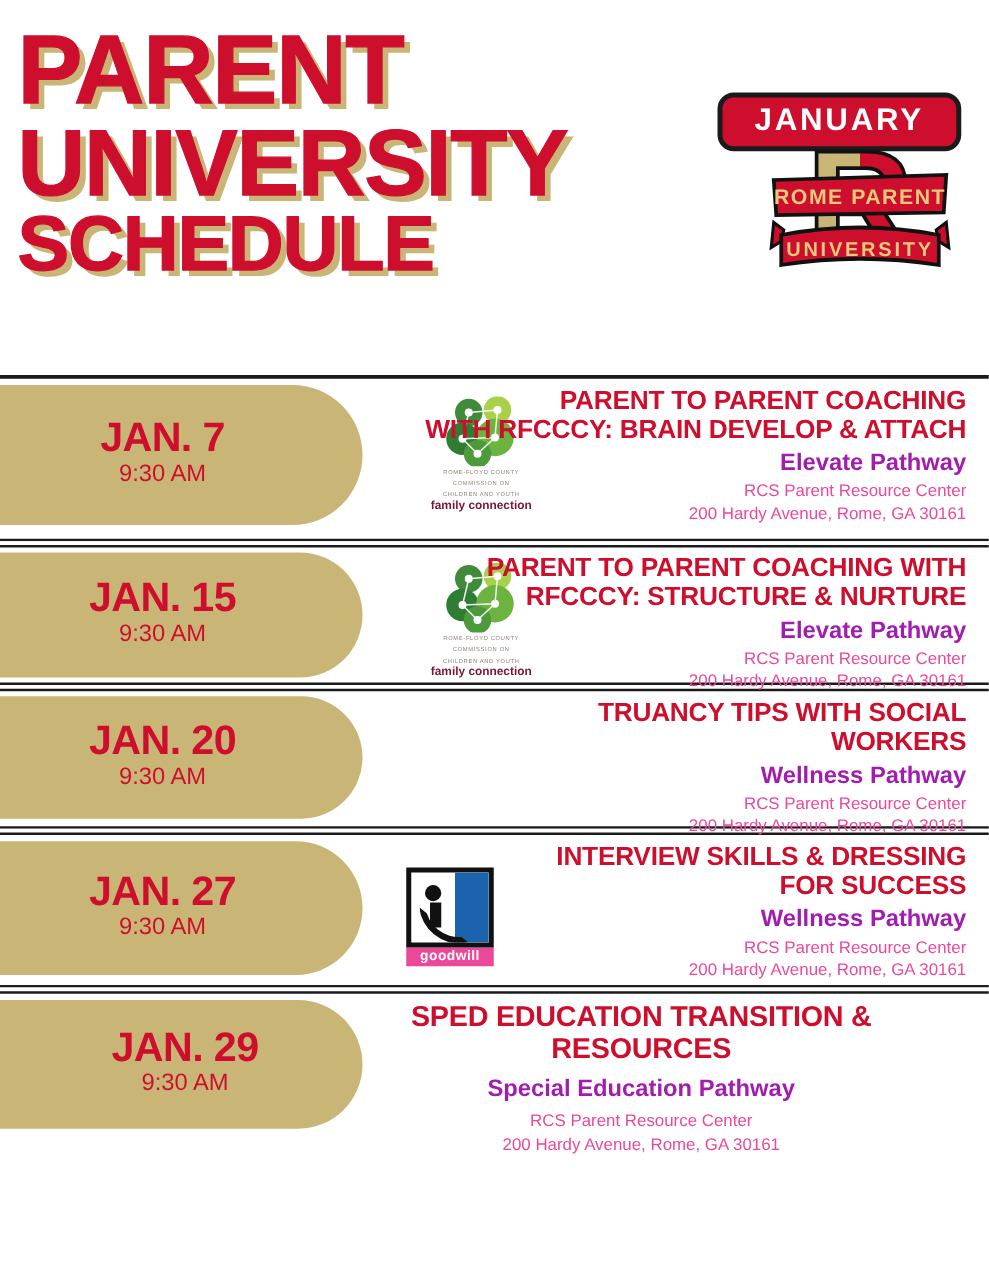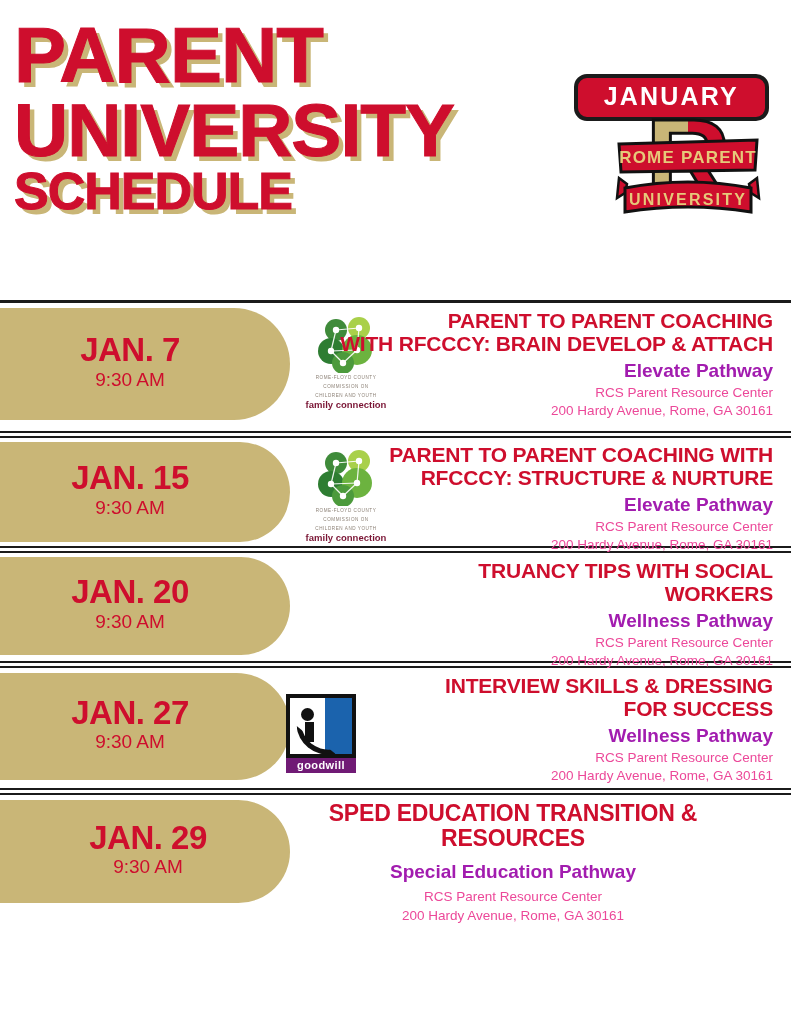--- a/index.html
+++ b/index.html
@@ -22,21 +22,21 @@
     font-size:78px;
     line-height:0.97;
     letter-spacing:-1px;
     color:#ce0e2d;
     text-shadow:5px 5px 0 #c9b677;
     margin:0;
     white-space:nowrap;
     -webkit-text-stroke:1px #ce0e2d;
   }
   .title-line.l2{font-size:75px;}
-  .title-line.l3{font-size:52px;}
+  .title-line.l3{font-size:62px;}
 
   .month-badge{
     position:absolute;right:22px;top:26px;
     background:#ce0e2d;
     border:4px solid #1b1b1b;
     border-radius:13px;
     padding:6px 26px 8px 26px;
     color:#ffffff;
     font-weight:bold;
     font-size:25px;
@@ -95,21 +95,21 @@
   .evt-pathway{
     color:#a21caf;font-weight:bold;font-size:19px;line-height:1.25;
     margin:4px 0 0 0;
   }
   .evt-loc{
     color:#ec4899;font-size:13.5px;line-height:1.22;margin:2px 0 0 0;
     font-weight:normal;
   }
 
   
-  .row-logo{position:absolute;}
+  .row-logo{position:absolute;margin-left:39px;}
 
   .fc-logo{width:92px;}
   .fc-mark{width:66px;height:56px;margin:0 auto;display:block;}
   .fc-sub{
     text-align:center;color:#8d8277;font-size:4.6px;letter-spacing:0.55px;
     line-height:1.7;margin-top:1px;font-weight:normal;text-transform:uppercase;
   }
   .fc-name{
     text-align:center;color:#7a1535;font-size:9.5px;font-weight:bold;
     line-height:1.1;margin-top:1px;
@@ -122,21 +122,21 @@
   }
   .gw-blue{position:absolute;right:0;top:0;width:27px;height:100%;background:#1b63ad;}
   .gw-eye{position:absolute;left:11px;top:10px;width:13px;height:13px;border-radius:50%;background:#111111;}
   .gw-stem{position:absolute;left:15px;top:24px;width:9px;height:20px;background:#111111;}
   .gw-smile{
     position:absolute;left:8px;top:26px;width:26px;height:22px;
     border:5px solid #111111;border-top-color:transparent;border-right-color:transparent;
     border-radius:0 0 0 40px;transform:rotate(-6deg);
   }
   .gw-band{
-    width:70px;height:16px;background:#701a75;color:#ffffff;
+    width:70px;height:16px;background:#ec4899;color:#ffffff;
     font-size:11px;font-weight:bold;letter-spacing:0.4px;
     display:flex;align-items:center;justify-content:center;
     box-sizing:border-box;margin-top:-1px;
   }
 </style>
 </head>
 <body>
 
 <div class="poster">
 

